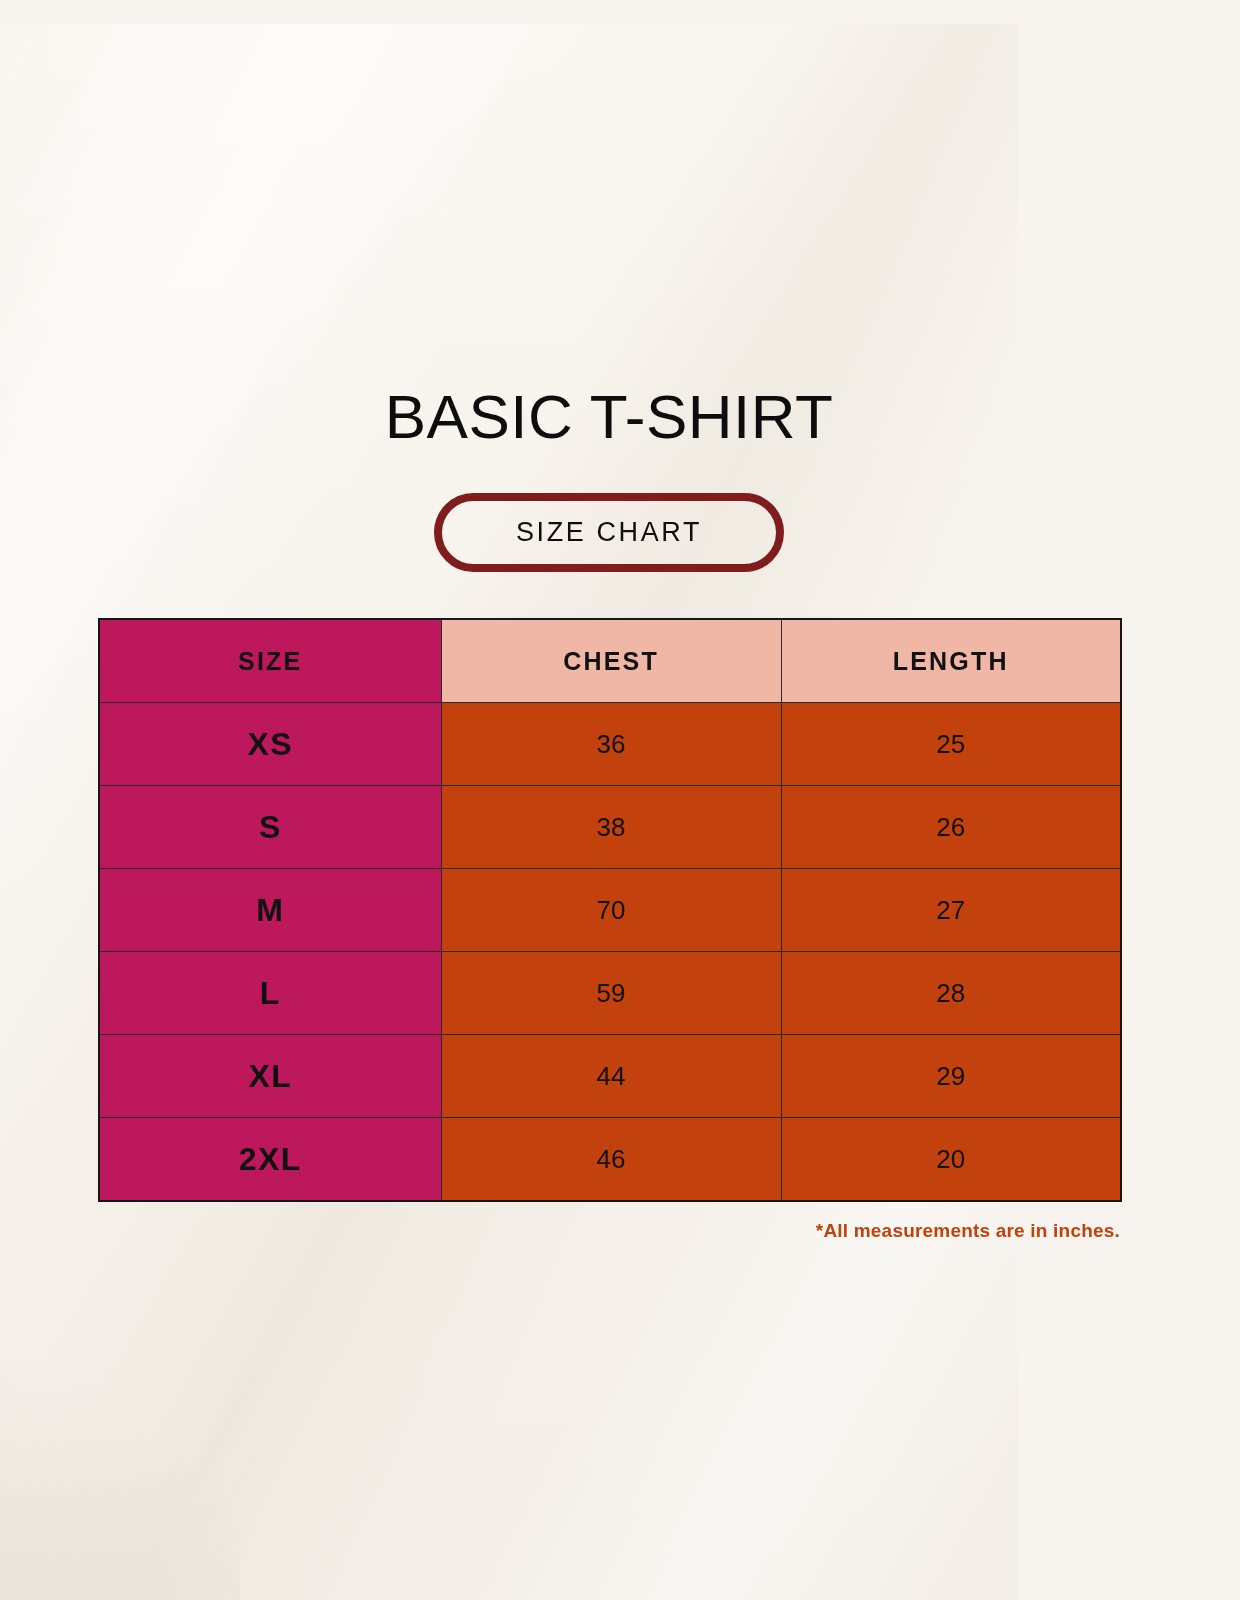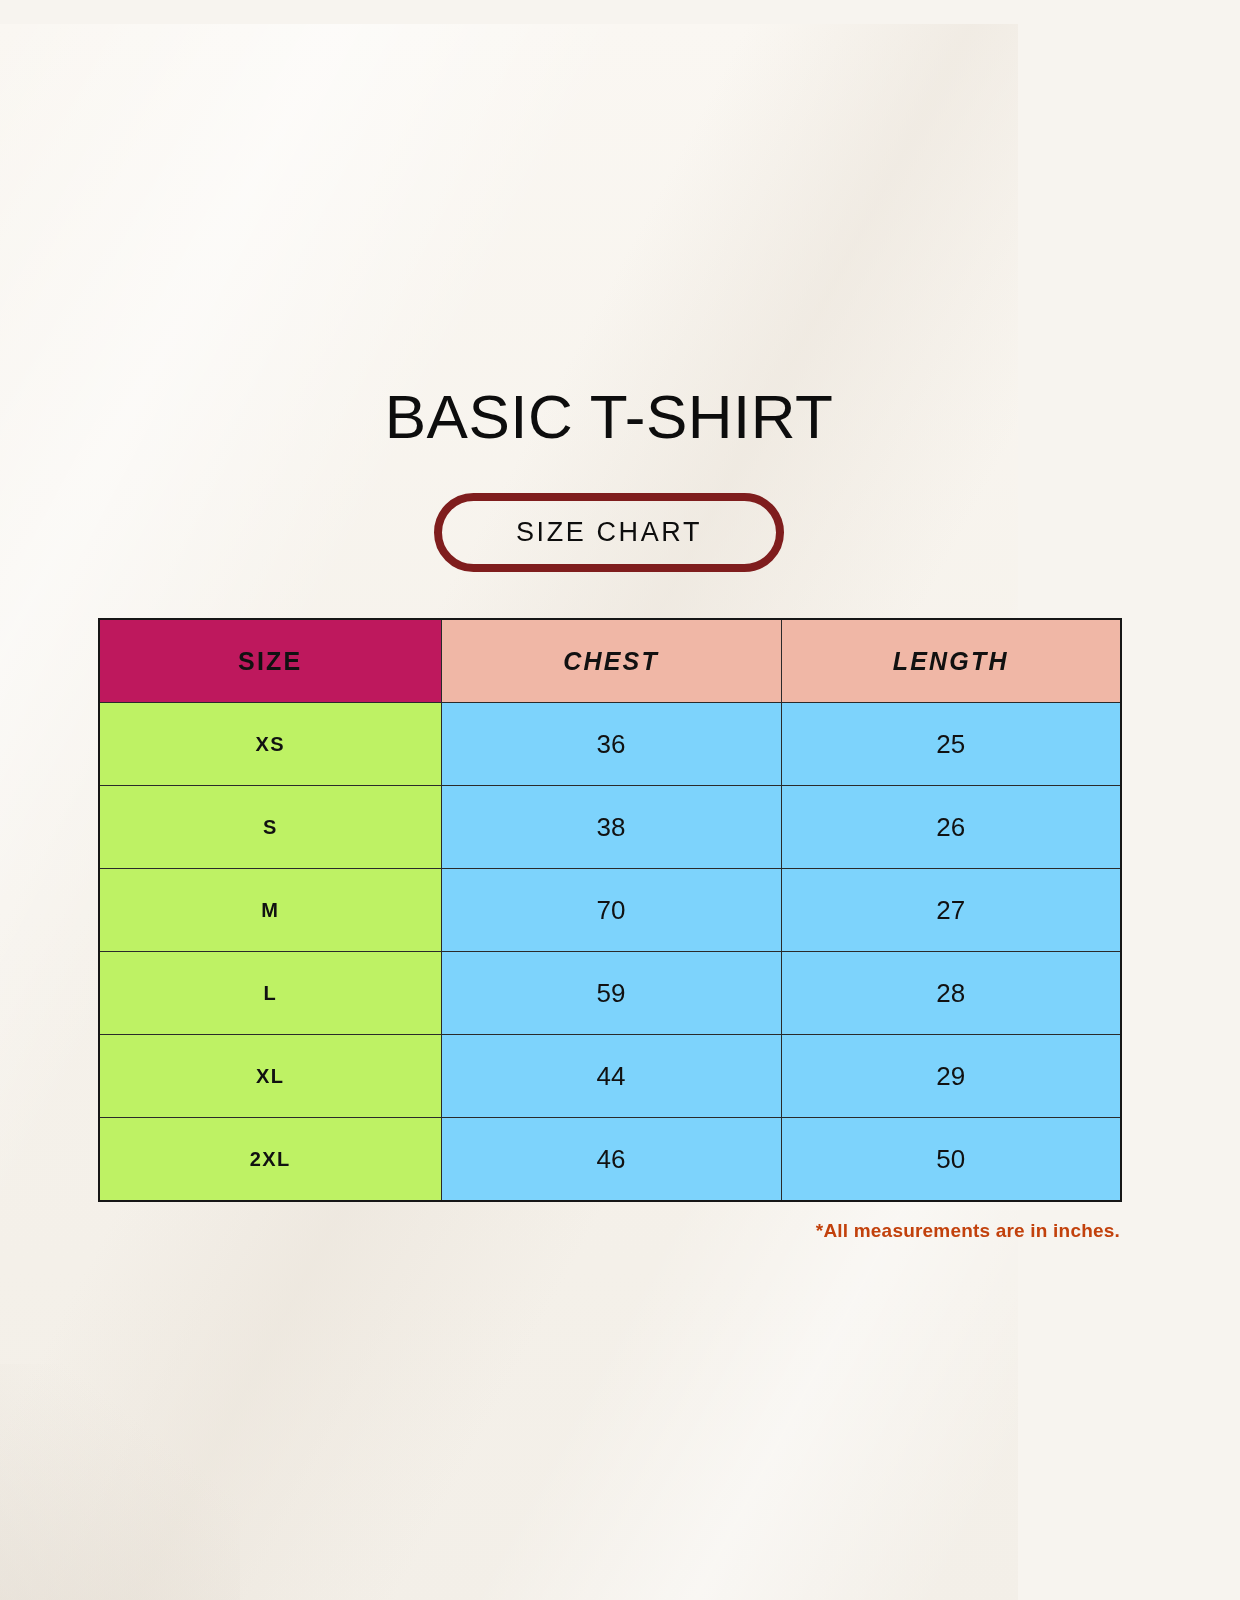--- a/index.html
+++ b/index.html
@@ -94,30 +94,30 @@
   col.c-size { width: 342px; }
   col.c-val  { width: 340px; }
 
   thead th {
     font-size: 25px;
     font-weight: bold;
     letter-spacing: 2.2px;
     height: 88px;
   }
   th.head-size { background: #be185d; }
-  th.head-measure { background: #f0b7a6; font-style: italic; }
+  th.head-measure { background: #f0b7a6; }
 
   tbody td.size-cell {
-    background: #bef264;
-    font-size: 20px;
+    background: #be185d;
+    font-size: 32px;
     font-weight: bold;
     letter-spacing: 1.4px;
   }
   tbody td.val-cell {
-    background: #7dd3fc;
+    background: #c2410c;
     font-size: 26px;
     font-weight: 400;
   }
 
   .footnote {
     text-align: right;
     font-size: 19px;
     font-weight: bold;
     letter-spacing: 0.2px;
     margin-top: 18px;
@@ -174,21 +174,21 @@
           <td class="val-cell">28</td>
         </tr>
         <tr>
           <td class="size-cell">XL</td>
           <td class="val-cell">44</td>
           <td class="val-cell">29</td>
         </tr>
         <tr>
           <td class="size-cell">2XL</td>
           <td class="val-cell">46</td>
-          <td class="val-cell">50</td>
+          <td class="val-cell">20</td>
         </tr>
       </tbody>
     </table>
 
     <div class="footnote">*All measurements are in inches.</div>
 
   </div>
 </div>
 
 </body></html>

